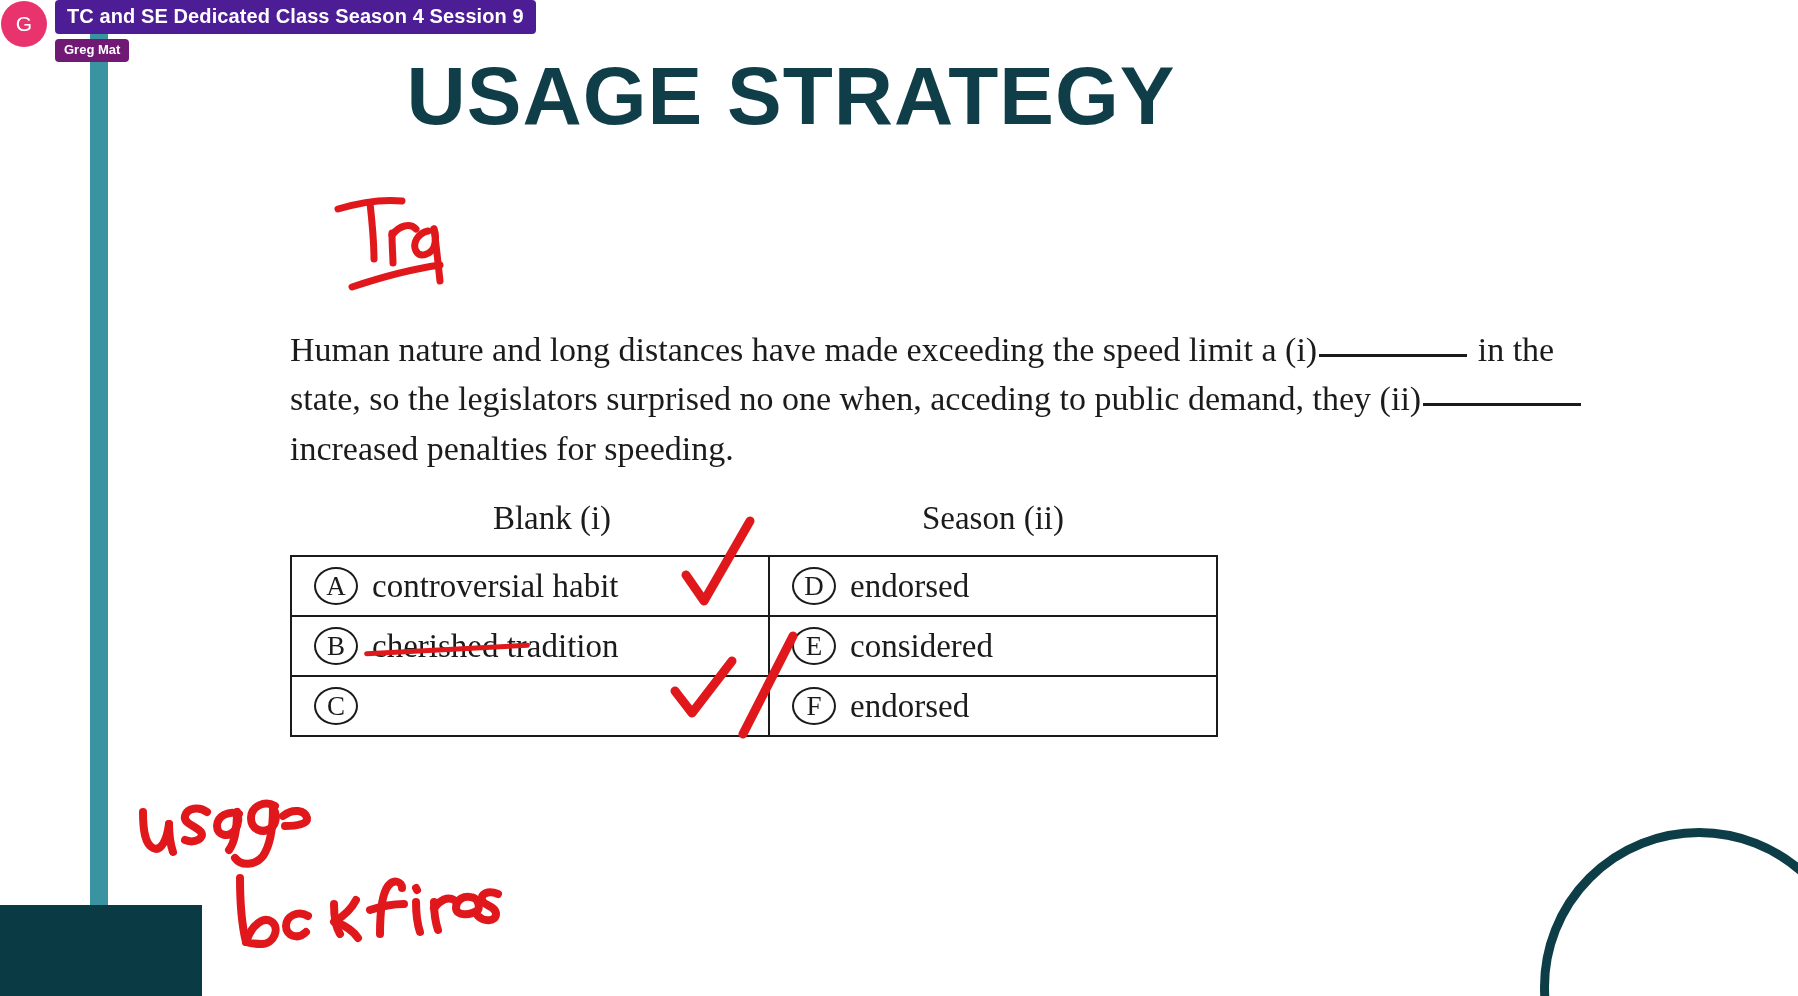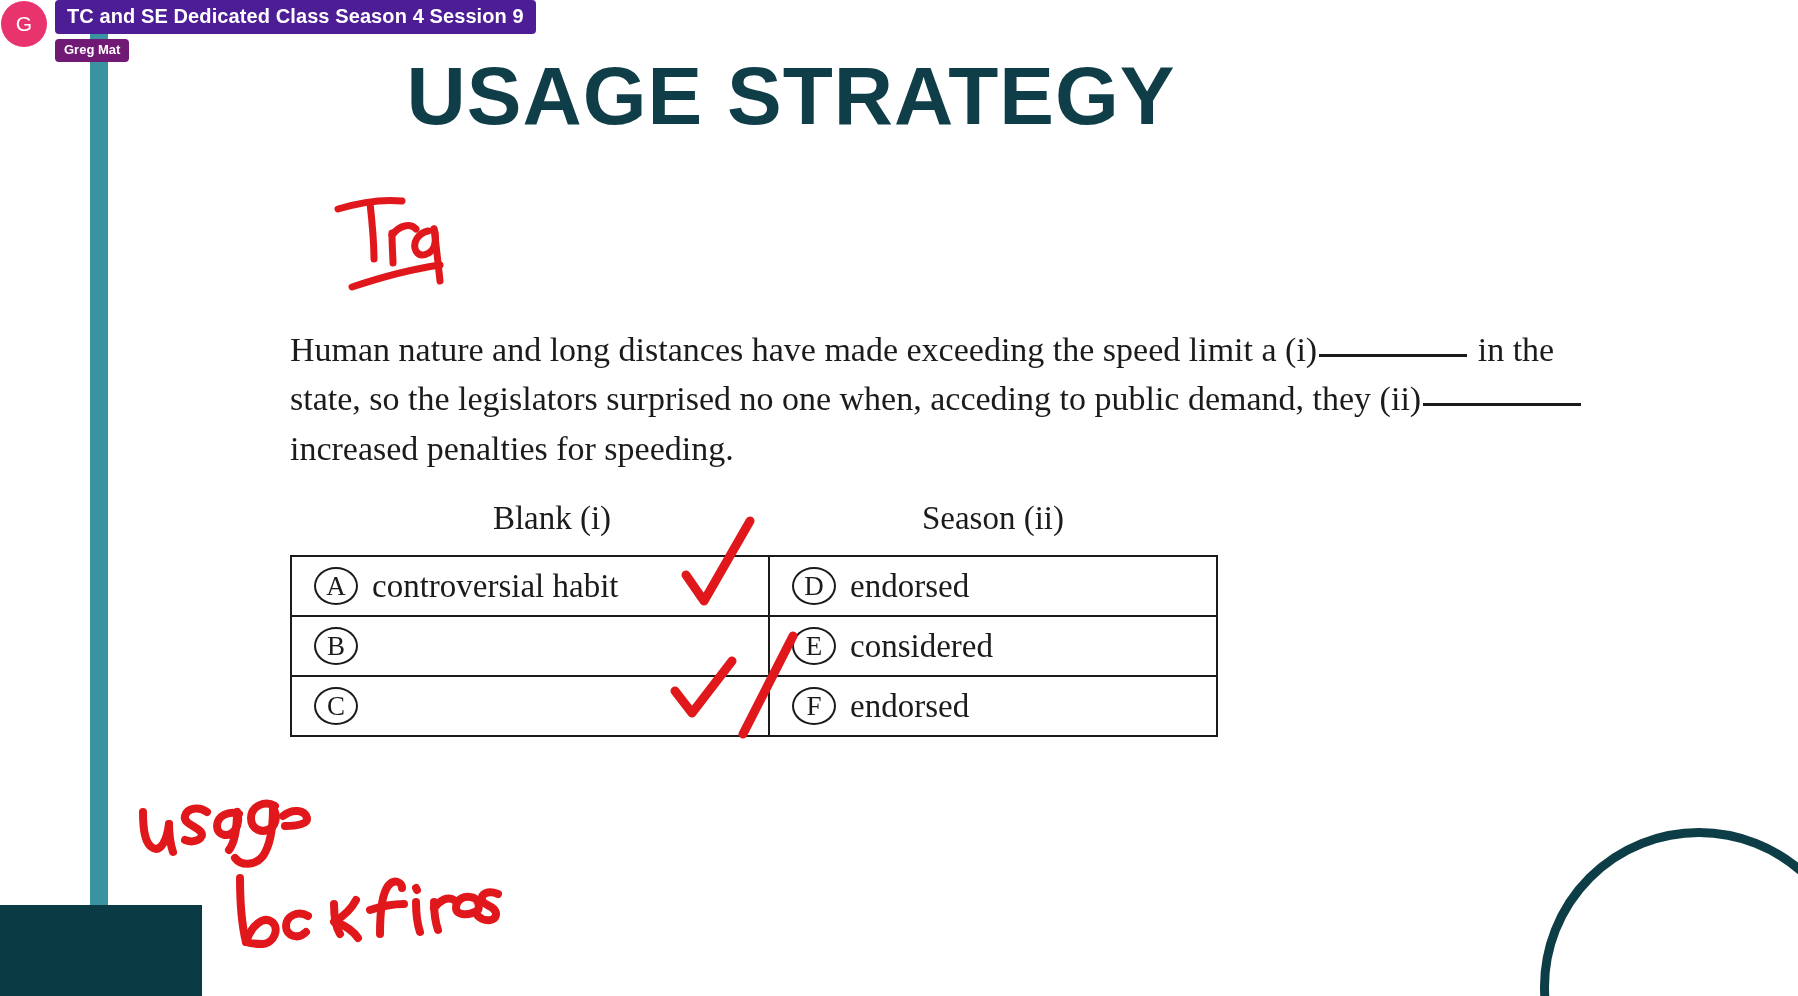--- a/index.html
+++ b/index.html
@@ -156,20 +156,21 @@
 
     <div id="col-i">
       <div class="col-head">Blank (i)</div>
       <div class="answer-table">
         <div class="answer-row">
           <span class="letter-bubble">A</span>
           <span class="answer-text">controversial habit</span>
         </div>
         <div class="answer-row">
           <span class="letter-bubble">B</span>
+          <span class="answer-text struck">cherished tradition</span>
         </div>
         <div class="answer-row">
           <span class="letter-bubble">C</span>
         </div>
       </div>
     </div>
 
     <div id="col-ii">
       <div class="col-head">Season (ii)</div>
       <div class="answer-table">

